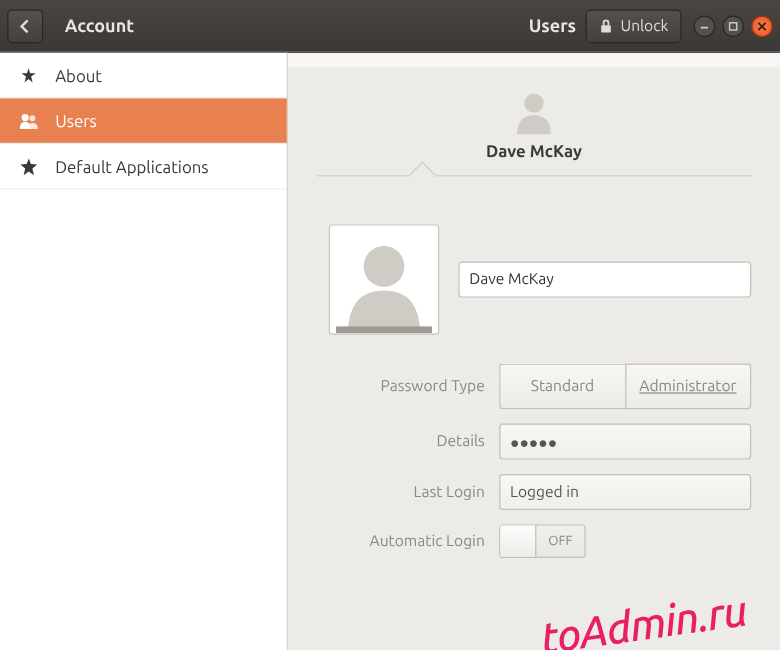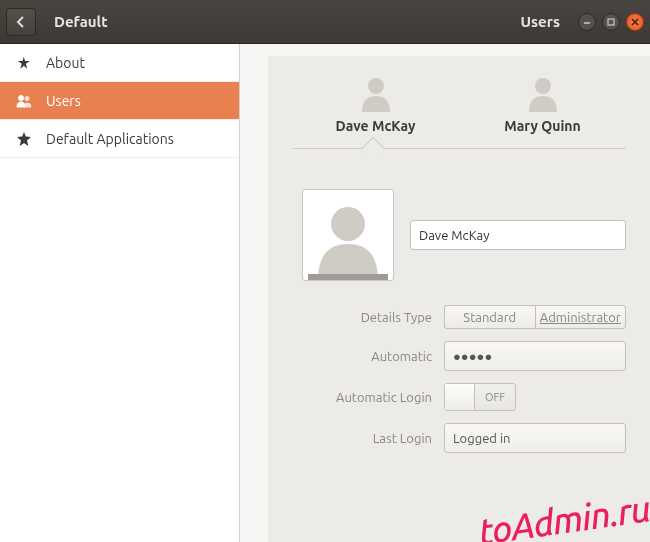--- a/index.html
+++ b/index.html
@@ -33,21 +33,21 @@
     border-radius: 4px;
     display: flex; align-items: center; gap: 6px;
     color: #ddd; cursor: pointer; font-size: 13px;
   }
   .window-controls { display:flex; gap:6px; margin-left:10px; }
   .wbtn { width:18px; height:18px; border-radius:50%; background:#54504b; border:1px solid #2b2824; display:flex; align-items:center; justify-content:center; cursor:pointer; }
   .wbtn.close { background: radial-gradient(#f08050,#e95420); border-color:#a8360f; }
   .wbtn svg { width:10px; height:10px; }
   
   
-  .body { display:flex; height: calc(100% - 44px); gap: 28px; }
+  .body { display:flex; height: calc(100% - 44px); }
   
   
   .sidebar { width: 240px; background: #fff; border-right: 1px solid #d6d2cd; }
   .side-item {
     display: flex; align-items: center; gap: 14px;
     height: 38px; padding: 0 16px;
     font-size: 14px; color: #3b3a38; cursor: pointer;
     border-bottom: 1px solid #f0eeea;
   }
   .side-item.active { background: #e9804f; color: #fff; }
@@ -74,21 +74,21 @@
     width:92px; height:92px; background:#fff; border:1px solid #c9c5bf; border-radius:3px;
     display:flex; align-items:flex-end; justify-content:center; cursor:pointer; overflow:hidden;
   }
   .name-input {
     flex:1; height:30px; border:1px solid #c3bfb9; border-radius:3px;
     background:#fff; padding:0 8px; font-size:13px; color:#333;
   }
   .row { display:flex; align-items:center; margin-bottom:12px; }
   .row-label { width:140px; text-align:right; margin-right:12px; font-size:13px; color:#8b8883;}
   .seg { display:flex; flex:1; }
-  .seg-btn { flex:1; height:24px; border:1px solid #c3bfb9; background:linear-gradient(#f8f7f5,#ecebe7); font-size:13px; color:#888; display:flex; align-items:center; justify-content:center; cursor:pointer;}
+  .seg-btn { flex:1; height:38px; border:1px solid #c3bfb9; background:linear-gradient(#f8f7f5,#ecebe7); font-size:13px; color:#888; display:flex; align-items:center; justify-content:center; cursor:pointer;}
   .seg-btn:first-child { border-radius:3px 0 0 3px; border-right:none;}
   .seg-btn:last-child { border-radius:0 3px 3px 0;text-decoration:underline;}
   .field {
     flex:1; height:30px; border:1px solid #c3bfb9; border-radius:3px;
     background:linear-gradient(#f8f7f5,#efeeea); display:flex; align-items:center;
     padding:0 8px; font-size:13px; color:#555; cursor:pointer;
   }
   .switch {
     width:72px; height:28px; border:1px solid #c3bfb9; border-radius:3px;
     background:linear-gradient(#f0efec,#e8e7e3); display:flex; align-items:center; cursor:pointer;
@@ -106,23 +106,30 @@
 </style>
 </head>
 <body>
 
 <div class="titlebar">
   <div class="back-btn">
     <svg width="10" height="12" viewBox="0 0 10 12">
         <path d="M7 1 L2 6 L7 11" stroke="#ddd" stroke-width="2" fill="none"></path>
       </svg>
   </div>
-  <div class="title-label">Default</div>
+  <div class="title-label">Account</div>
   <div class="spacer"></div>
   <div class="users-label">Users</div>
+  <div class="unlock-btn">
+    <svg width="12" height="12" viewBox="0 0 12 12">
+        <rect x="2" y="5" width="8" height="6" rx="1" fill="#ddd"></rect>
+        <path d="M4 5 V3 a2 2 0 0 1 4 0 V5" stroke="#ddd" stroke-width="1.5" fill="none"></path>
+      </svg>
+    <span>Unlock</span>
+  </div>
   <div class="window-controls">
     <div class="wbtn">
         <svg viewBox="0 0 10 10">
           <line x1="2" y1="6" x2="8" y2="6" stroke="#ccc" stroke-width="1.5"></line>
         </svg>
       </div>
     <div class="wbtn">
         <svg viewBox="0 0 10 10">
           <rect x="2" y="2" width="6" height="6" fill="none" stroke="#ccc" stroke-width="1.2"></rect>
         </svg>
@@ -171,69 +178,59 @@
     <div class="user-tabs">
       <div class="user-tab">
         <div class="user-avatar-small">
           <svg viewBox="0 0 40 40">
               <circle cx="20" cy="14" r="8" fill="#cfccc6"></circle>
               <path d="M6 40 Q6 24 20 24 Q34 24 34 40 Z" fill="#cfccc6"></path>
             </svg>
         </div>
         <div class="uname">Dave McKay</div>
       </div>
-      <div class="user-tab">
-        <div class="user-avatar-small">
-          <svg viewBox="0 0 40 40">
-              <circle cx="20" cy="14" r="8" fill="#cfccc6"></circle>
-              <path d="M6 40 Q6 24 20 24 Q34 24 34 40 Z" fill="#cfccc6"></path>
-            </svg>
-        </div>
-        <div class="uname">Mary Quinn</div>
-        <div class="usub"></div>
-      </div>
     </div>
     <div class="tabline">
       <div class="tab-pointer"></div>
     </div>
 
     <div class="details">
       <div class="toprow">
         <div class="avatar-big">
           <svg width="80" height="84" viewBox="0 0 80 84">
             <circle cx="40" cy="28" r="17" fill="#cfccc6"></circle>
             <path d="M10 84 Q10 48 40 48 Q70 48 70 84 Z" fill="#cfccc6"></path>
             <rect x="0" y="78" width="80" height="6" fill="#9e9b95"></rect>
           </svg>
         </div>
         <input class="name-input" value="Dave McKay" style="">
       </div>
 
       <div class="row">
-        <div class="row-label">Details Type</div>
+        <div class="row-label">Password Type</div>
         <div class="seg">
           <div class="seg-btn">Standard</div>
           <div class="seg-btn">Administrator</div>
         </div>
       </div>
 
       <div class="row">
-        <div class="row-label">Automatic</div>
+        <div class="row-label">Details</div>
         <div class="field">●●●●●</div>
+      </div>
+
+      <div class="row">
+        <div class="row-label">Last Login</div>
+        <div class="field">Logged in</div>
       </div>
 
       <div class="row">
         <div class="row-label">Automatic Login</div>
         <div class="switch">
           <div class="switch-knob"></div>
           <div class="switch-label">OFF</div>
         </div>
       </div>
-
-      <div class="row">
-        <div class="row-label">Last Login</div>
-        <div class="field">Logged in</div>
-      </div>
     </div>
 
     <div class="watermark">toAdmin.ru</div>
   </div>
 </div>
 
 </body></html>

